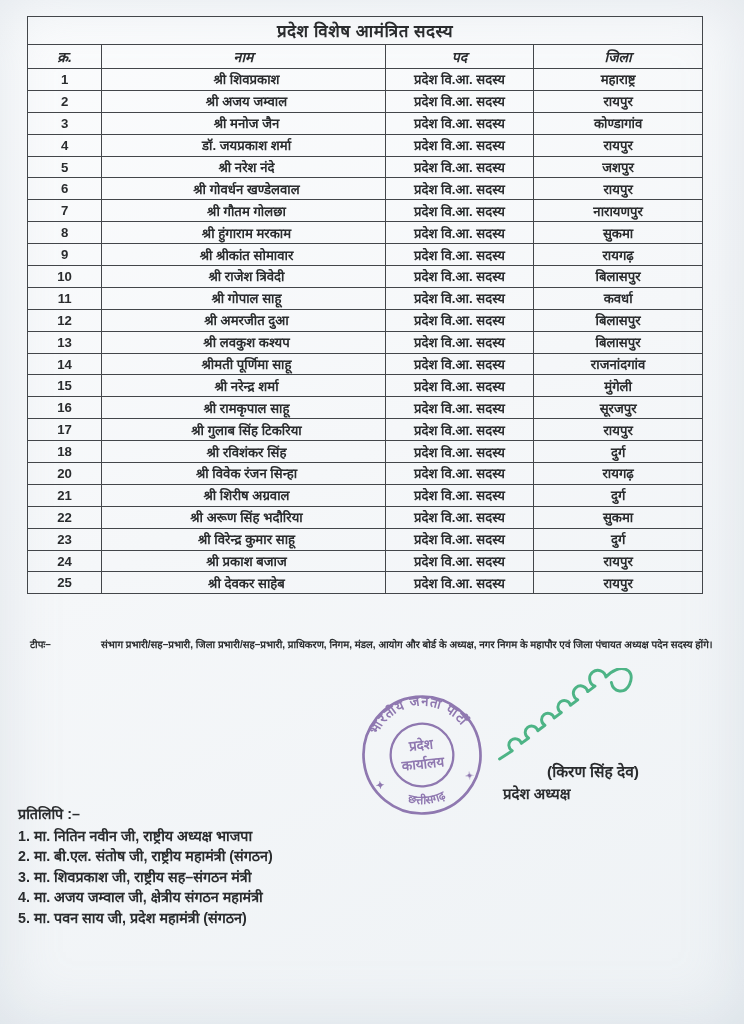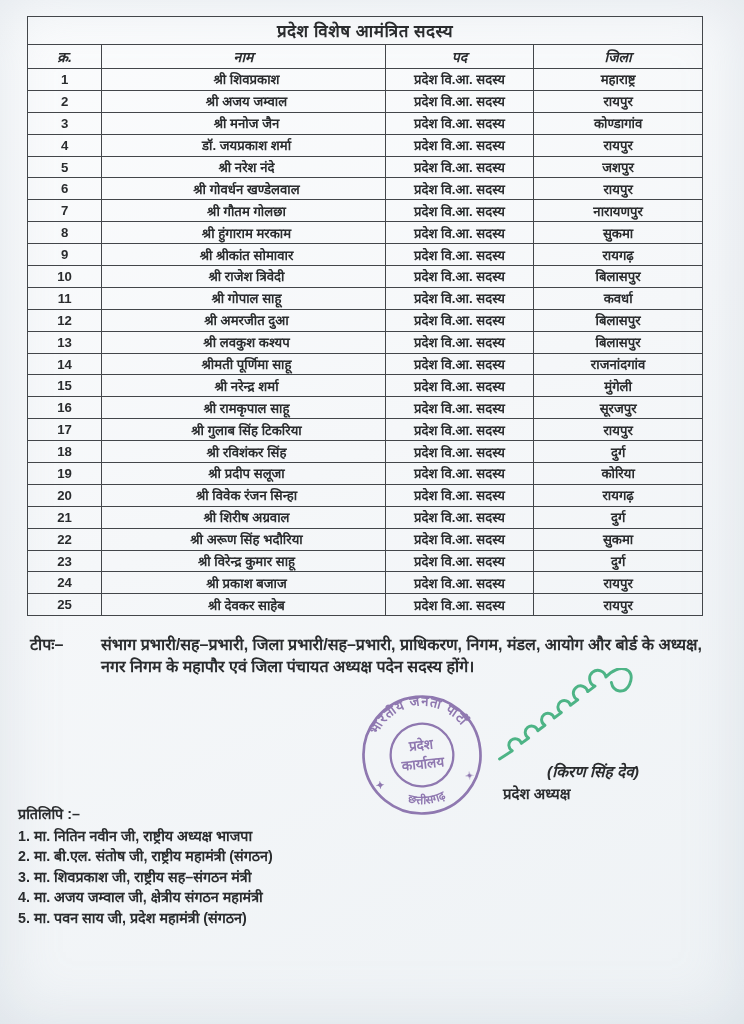--- a/index.html
+++ b/index.html
@@ -38,36 +38,36 @@
   }
   td.col-name{text-align:center;padding-left:10px;}
   col.c-no{width:11%;}
   col.c-name{width:42%;}
   col.c-post{width:22%;}
   col.c-district{width:25%;}
   
   .note{
     position:absolute;top:634px;left:30px;width:684px;
     display:flex;gap:0;
-    font-size:16px;font-weight:700;line-height:21.5px;color:#2a2c2e;
+    font-size:10px;font-weight:700;line-height:21.5px;color:#2a2c2e;
   }
   .note-label{flex:0 0 71px;}
   .note-text{flex:1;max-width:613px;}
   
   .stamp{
     position:absolute;left:346px;top:684px;width:152px;height:142px;
     transform:rotate(-6deg);opacity:.85;
   }
   
   .signature{
     position:absolute;left:490px;top:668px;width:190px;height:100px;
   }
   .sign-name{
     position:absolute;left:503px;top:760px;width:180px;
-    text-align:center;font-size:15.5px;font-weight:700;color:#2a2c2e;font-style:italic;
+    text-align:center;font-size:15.5px;font-weight:700;color:#2a2c2e;
   }
   .sign-title{
     position:absolute;left:503px;top:783px;width:180px;
     text-align:left;font-size:15px;font-weight:700;color:#2a2c2e;
   }
   
   .copies{
     position:absolute;left:18px;top:804px;width:480px;
     font-size:14.3px;font-weight:700;color:#2a2c2e;
   }
@@ -199,26 +199,20 @@
           <td class="col-no">17</td>
           <td class="col-name">श्री गुलाब सिंह टिकरिया</td>
           <td class="col-post">प्रदेश वि.आ. सदस्य</td>
           <td class="col-district">रायपुर</td>
         </tr>
         <tr>
           <td class="col-no">18</td>
           <td class="col-name">श्री रविशंकर सिंह</td>
           <td class="col-post">प्रदेश वि.आ. सदस्य</td>
           <td class="col-district">दुर्ग</td>
-        </tr>
-        <tr>
-          <td class="col-no">19</td>
-          <td class="col-name">श्री प्रदीप सलूजा</td>
-          <td class="col-post">प्रदेश वि.आ. सदस्य</td>
-          <td class="col-district">कोरिया</td>
         </tr>
         <tr>
           <td class="col-no">20</td>
           <td class="col-name">श्री विवेक रंजन सिन्हा</td>
           <td class="col-post">प्रदेश वि.आ. सदस्य</td>
           <td class="col-district">रायगढ़</td>
         </tr>
         <tr>
           <td class="col-no">21</td>
           <td class="col-name">श्री शिरीष अग्रवाल</td>

